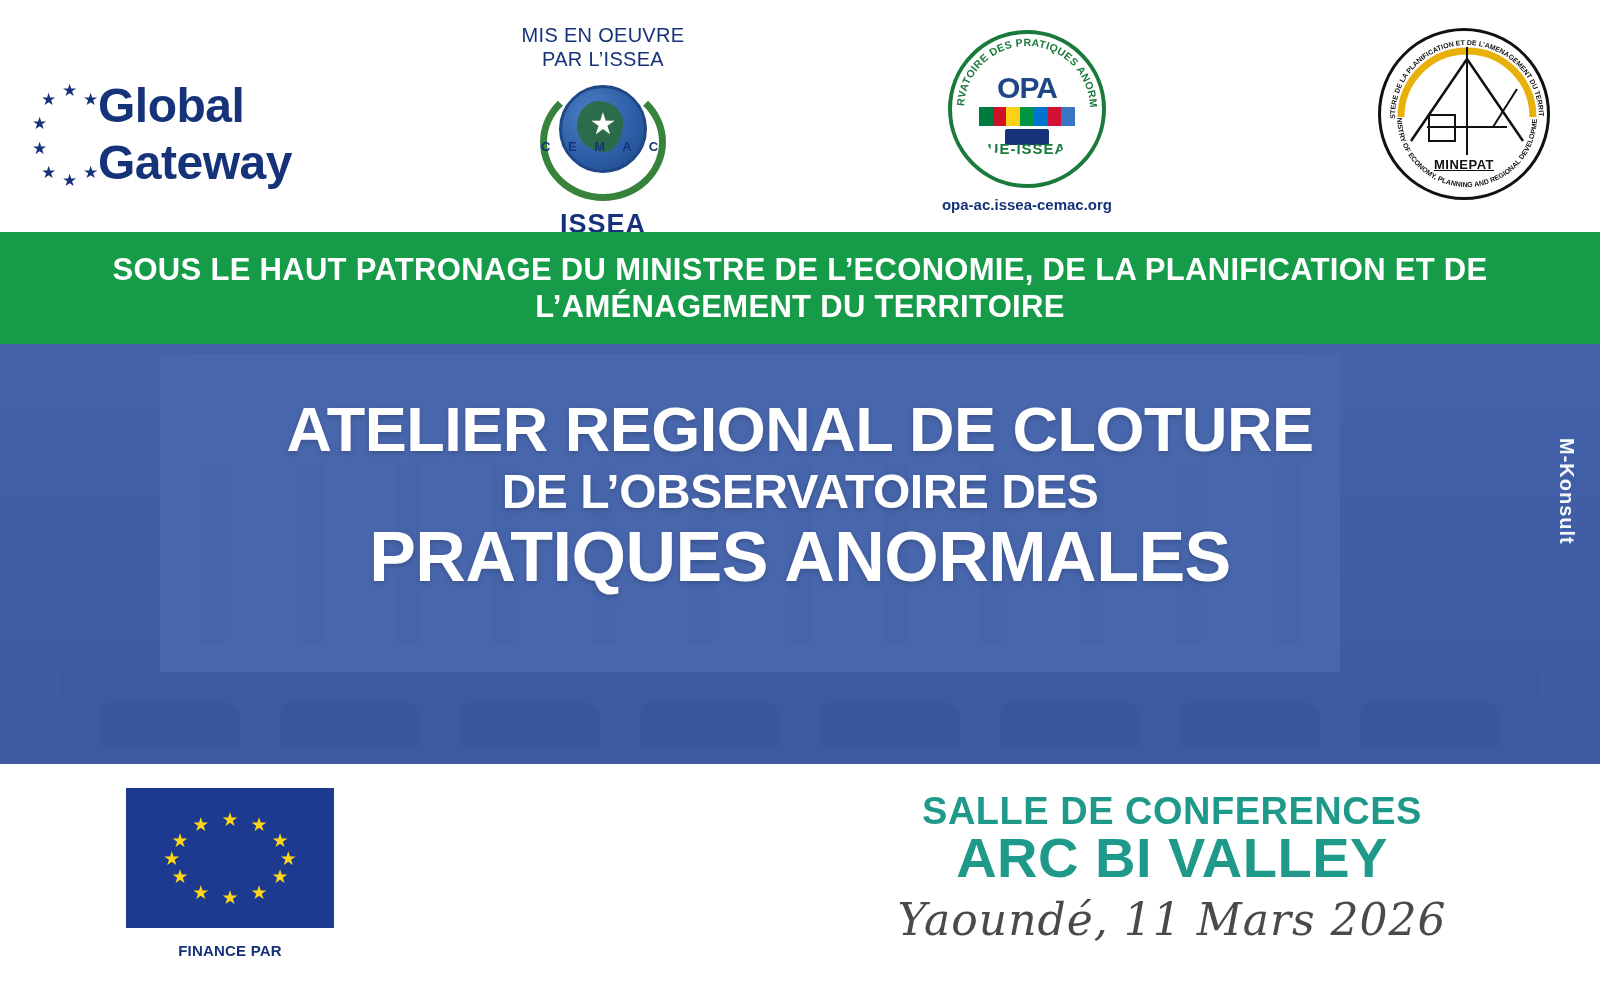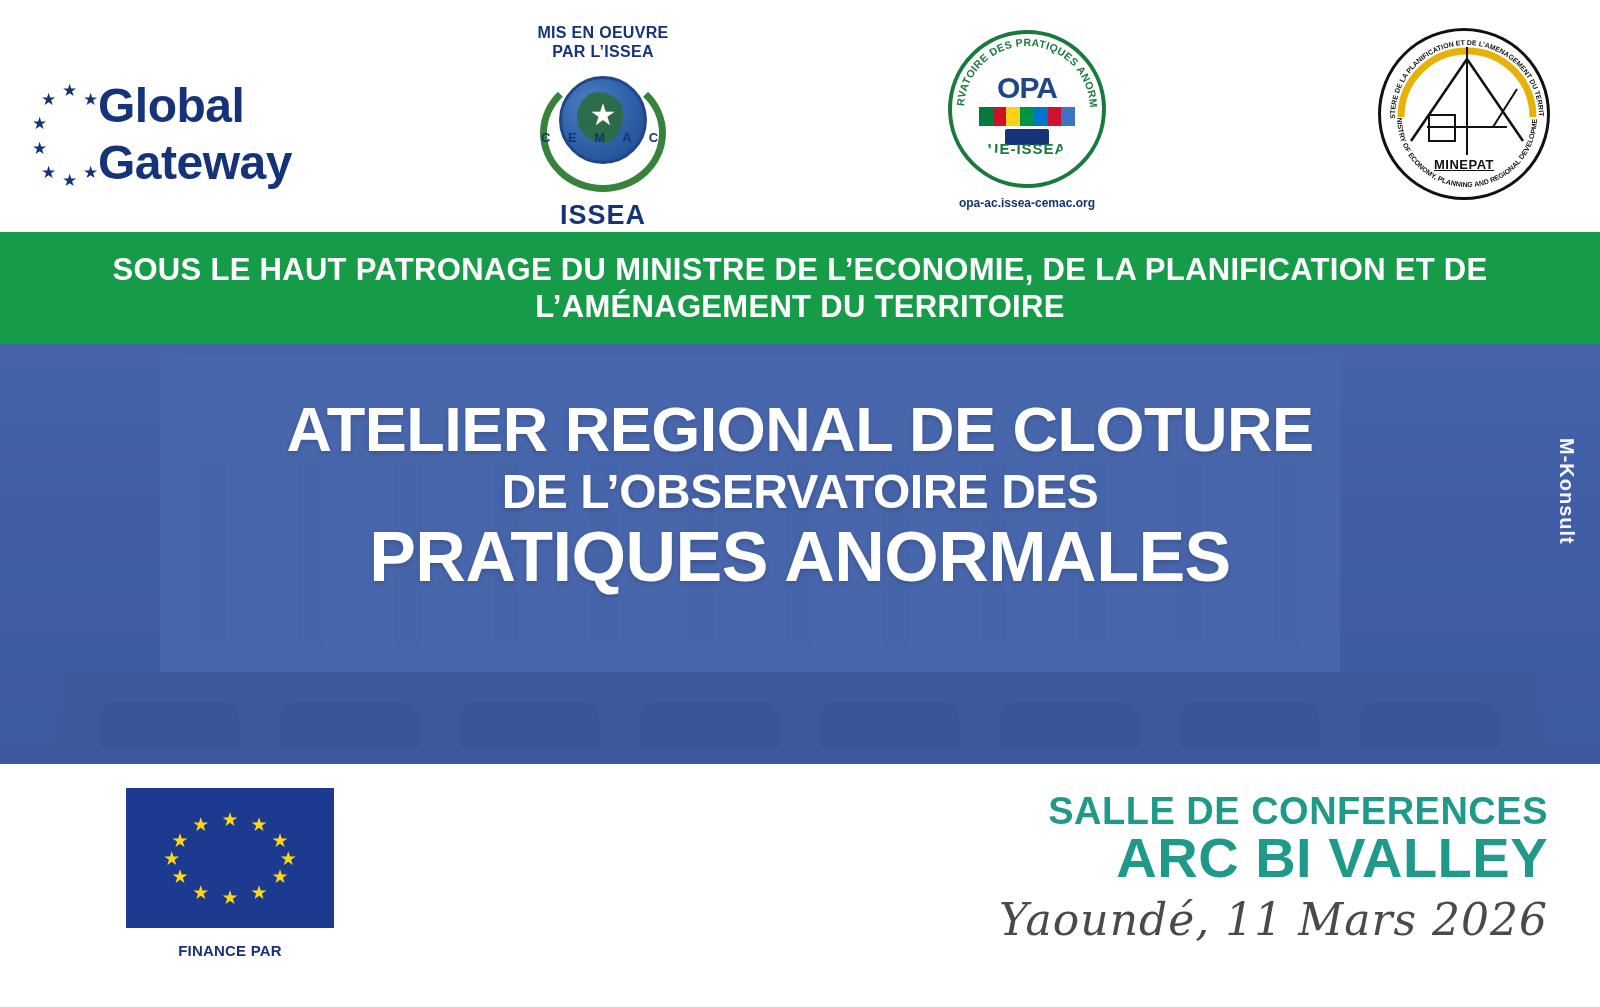--- a/index.html
+++ b/index.html
@@ -64,22 +64,22 @@
   .issea-wrap {
     position: absolute;
     left: 498px;
     top: 24px;
     width: 210px;
     height: 200px;
     text-align: center;
   }
   .issea-top {
     color: #16337a;
-    font-weight: bold;
-    font-size: 16px;
+    font-weight: normal;
+    font-size: 20px;
     line-height: 1.18;
     letter-spacing: 0.3px;
   }
   .issea-emblem {
     position: relative;
     margin: 6px auto 0;
     width: 130px;
     height: 130px;
   }
   .issea-globe {
@@ -200,21 +200,21 @@
   .opa-arc {
     position: absolute;
     left: 50%; top: 50%;
     transform: translate(-50%,-50%);
     width: 150px; height: 150px;
   }
   .opa-url {
     margin-top: 8px;
     color: #16337a;
     font-weight: bold;
-    font-size: 12px;
+    font-size: 15px;
   }
 
   
   .minepat-wrap {
     position: absolute;
     left: 1368px;
     top: 20px;
     width: 190px;
     height: 200px;
   }
@@ -391,23 +391,23 @@
     margin-top: 14px;
     color: #16337a;
     font-weight: bold;
     font-size: 15px;
     line-height: 1.2;
     letter-spacing: 0.2px;
     text-transform: uppercase;
   }
   .venue {
     position: absolute;
-    right: 52px;
+    right: 68px;
     top: 26px;
-    text-align: right;
+    text-align: center;
     width: 720px;
   }
   .venue-l1 {
     color: #1f9a8a;
     font-weight: bold;
     font-size: 38px;
     letter-spacing: 0.5px;
     text-transform: uppercase;
   }
   .venue-l2 {

